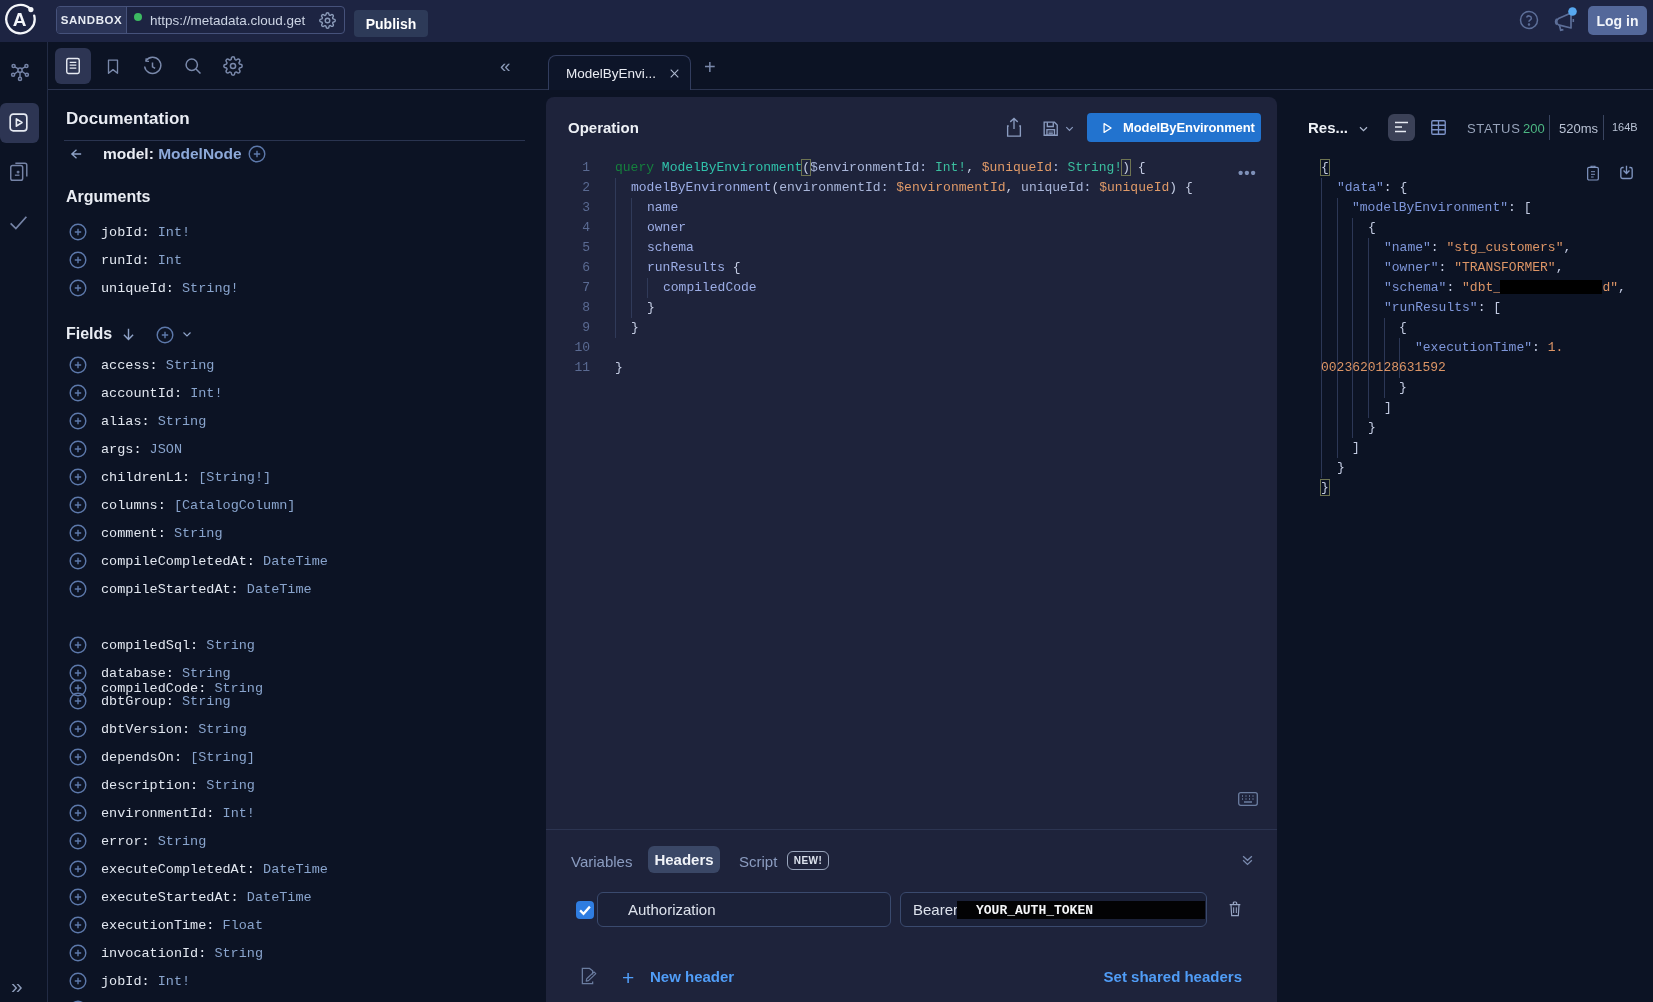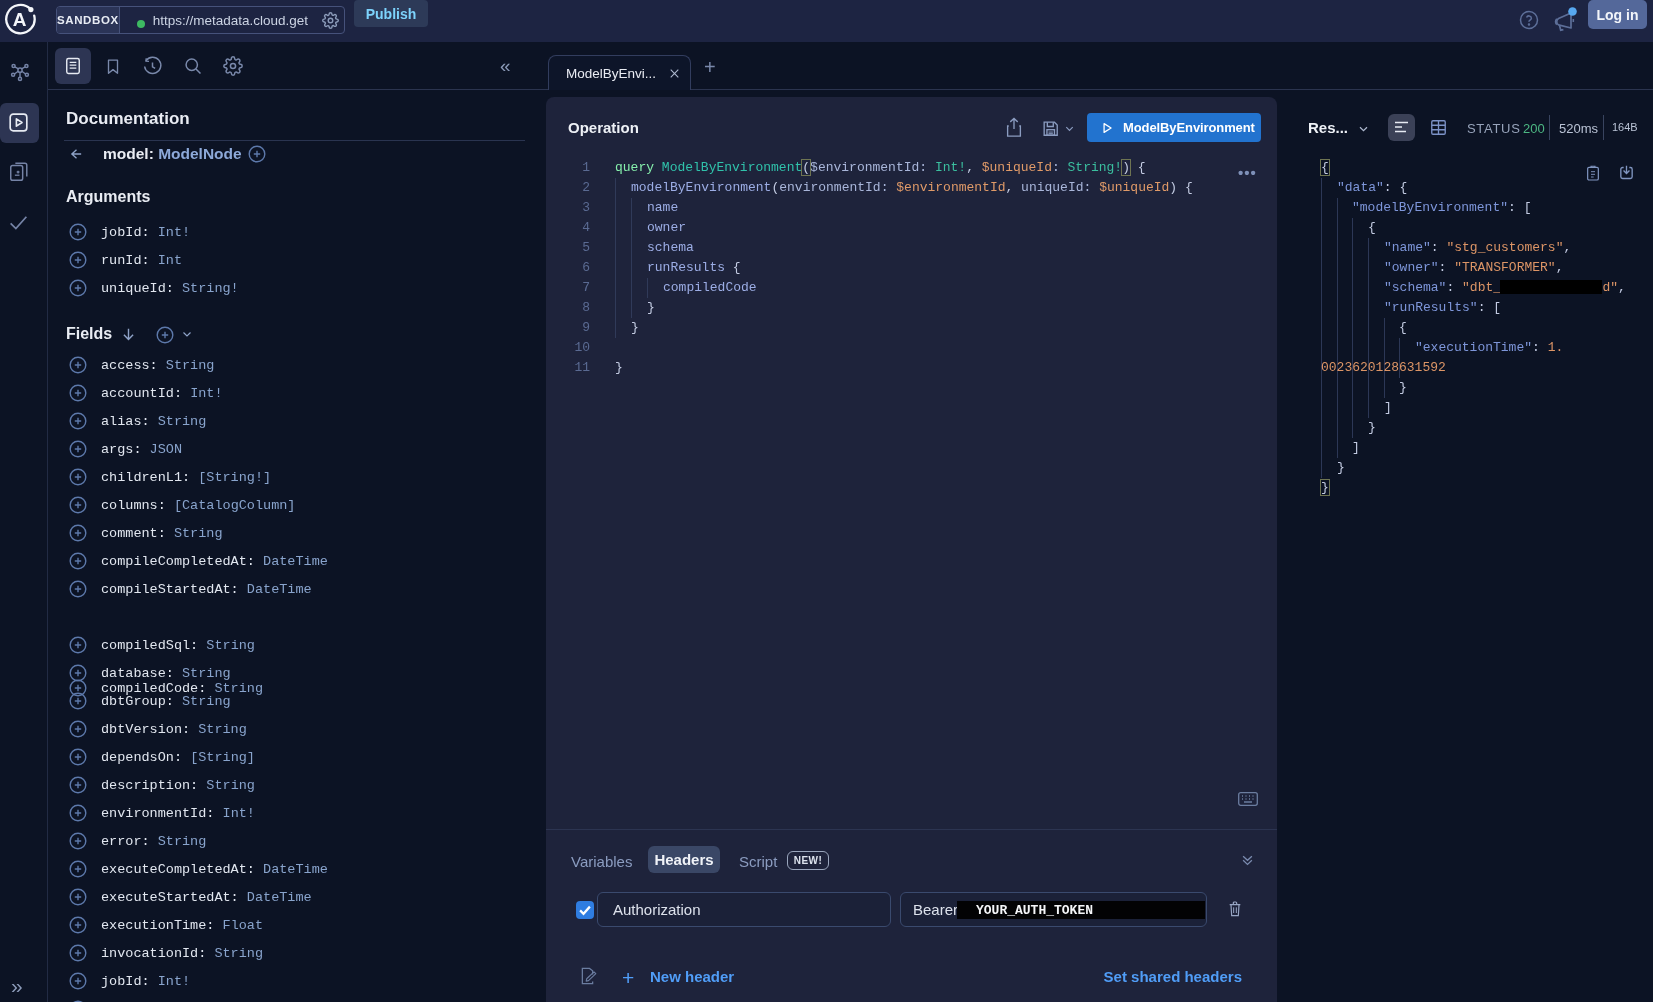--- a/index.html
+++ b/index.html
@@ -6,25 +6,25 @@
   html,body { width:1653px; height:1002px; overflow:hidden; }
   body { font-family:"Liberation Sans", sans-serif; background:#0c1324; position:relative; }
   .abs { position:absolute; }
   .mono { font-family:"Liberation Mono", monospace; }
   svg { display:block; }
 
   
   #topbar { left:0; top:0; width:1653px; height:42px; background:#1d2442; }
   #pill { left:56px; top:6px; width:289px; height:28px; border:1px solid #46527b; border-radius:4px; display:flex; align-items:center; overflow:hidden; }
   #pill .sb { width:72px; height:100%; background:#2b3457; border-right:1px solid #46527b; color:#e8ecf4; font-size:11.5px; font-weight:bold; letter-spacing:0.6px; display:flex; align-items:center; justify-content:center; }
-  #pill .urlwrap { flex:1; display:flex; align-items:flex-end; padding-left:17px; }
+  #pill .urlwrap { flex:1; display:flex; align-items:flex-start; padding-left:7px; }
   #pill .dot { width:8px; height:8px; border-radius:50%; background:#3dba62; margin-right:8px; flex:none; }
   #pill .url { color:#ccd4e4; font-size:13.5px; white-space:nowrap; overflow:hidden; width:169px; }
-  #publish { left:354px; top:0; width:74px; height:27px; background:#2d3a58; border-radius:4px; color:#7dd3fc; font-weight:bold; font-size:14px; display:flex; align-items:center; justify-content:center; }
-  #login { left:1588px; top:0; width:59px; height:29px; background:#54689a; border-radius:5px; color:#f2f5fa; font-weight:bold; font-size:14px; display:flex; align-items:center; justify-content:center; }
+  #publish { left:354px; top:10px; width:74px; height:27px; background:#2d3a58; border-radius:4px; color:#ffffff; font-weight:bold; font-size:14px; display:flex; align-items:center; justify-content:center; }
+  #login { left:1588px; top:6px; width:59px; height:29px; background:#54689a; border-radius:5px; color:#f2f5fa; font-weight:bold; font-size:14px; display:flex; align-items:center; justify-content:center; }
 
   
   #row2line { left:48px; top:89px; width:1605px; height:1px; background:#2b344f; }
   #raildiv { left:47px; top:42px; width:1px; height:960px; background:#222b44; }
   .iconbtn-sel { background:#2d3553; border-radius:6px; }
 
   
   #tab { left:548px; top:55px; width:143px; height:35px; background:#0d1529; border:1px solid #323d5e; border-bottom:none; border-radius:8px 8px 0 0; display:flex; align-items:center; z-index:5; }
   #tab .t { color:#e8ebf2; font-size:13.5px; margin-left:17px; }
 
@@ -38,21 +38,21 @@
   
   #panel { left:546px; top:97px; width:731px; height:905px; background:#1e233b; border-radius:8px 8px 0 0; }
   #runbtn { left:1087px; top:113px; width:174px; height:29px; background:#2273cf; border-radius:4px; display:flex; align-items:center; color:#fff; font-weight:bold; font-size:13px; letter-spacing:-0.1px; }
   .codeline { position:absolute; font-family:"Liberation Mono",monospace; font-size:13px; line-height:20px; white-space:pre; }
   .lnum { position:absolute; width:30px; text-align:right; color:#5a6a92; font-family:"Liberation Mono",monospace; font-size:13px; line-height:20px; }
   .guide { position:absolute; width:1px; background:#303a59; }
   .rguide { position:absolute; width:1px; background:#2c3756; }
   .brk { outline:1px solid #6e7452; }
 
   
-  .c-kw { color:#86efac;margin-top:43px; }
+  .c-kw { color:#15803d;margin-top:43px; }
   .c-op { color:#30c2ab; }
   .c-ty { color:#3bbf9f; }
   .c-var { color:#e09a68; }
   .c-arg { color:#a9b6da; }
   .c-fld { color:#9cade5; }
   .c-pn { color:#c3cbe2; }
 
   
   .tabtxt { color:#8b9cc0; font-size:15px; }
   .inputbox { position:absolute; height:35px; border:1px solid #3a4a6e; border-radius:6px; background:#1b2138; display:flex; align-items:center; }
@@ -471,21 +471,21 @@
         <path d="M5 6 L12 12.5 L19 6 M5 12.5 L12 19 L19 12.5"></path>
       </svg>
   </div>
 
   <div class="abs" style="left:576px;top:901px;width:18px;height:18px;background:#2f7de1;border-radius:4px;">
     <svg width="18" height="18" viewBox="0 0 24 24" fill="none" stroke="#fff" stroke-width="3">
         <path d="M5.5 12.5 L10 17 L18.5 7.5"></path>
       </svg>
   </div>
   <div class="inputbox" style="left:597px;top:892px;width:294px;">
-      <span style="color:#dde2ec;font-size:15px;margin-left:15px;">Authorization</span>
+      <span style="color:#dde2ec;font-size:15px;margin-left:30px;">Authorization</span>
     </div>
   <div class="inputbox" style="left:900px;top:892px;width:307px;">
       <span style="color:#dde2ec;font-size:15px;margin-left:12px;">Bearer</span>
     </div>
   <div class="abs" style="left:957px;top:901px;width:248px;height:18px;background:#030304;display:flex;align-items:center;">
     <span class="mono" style="color:#f5f6f8;font-weight:bold;font-size:13px;margin-left:19px;">YOUR_AUTH_TOKEN</span>
   </div>
   <div class="abs" style="left:1227px;top:900px;">
     <svg width="16" height="18" viewBox="0 0 24 26" fill="none" stroke="#98a6c4" stroke-width="1.8">
       <path d="M4 6.5 H20 M9.5 6.5 V4 a1.5 1.5 0 0 1 1.5-1.5 h2 a1.5 1.5 0 0 1 1.5 1.5 V6.5 M6 6.5 L7 23 H17 L18 6.5"></path>

